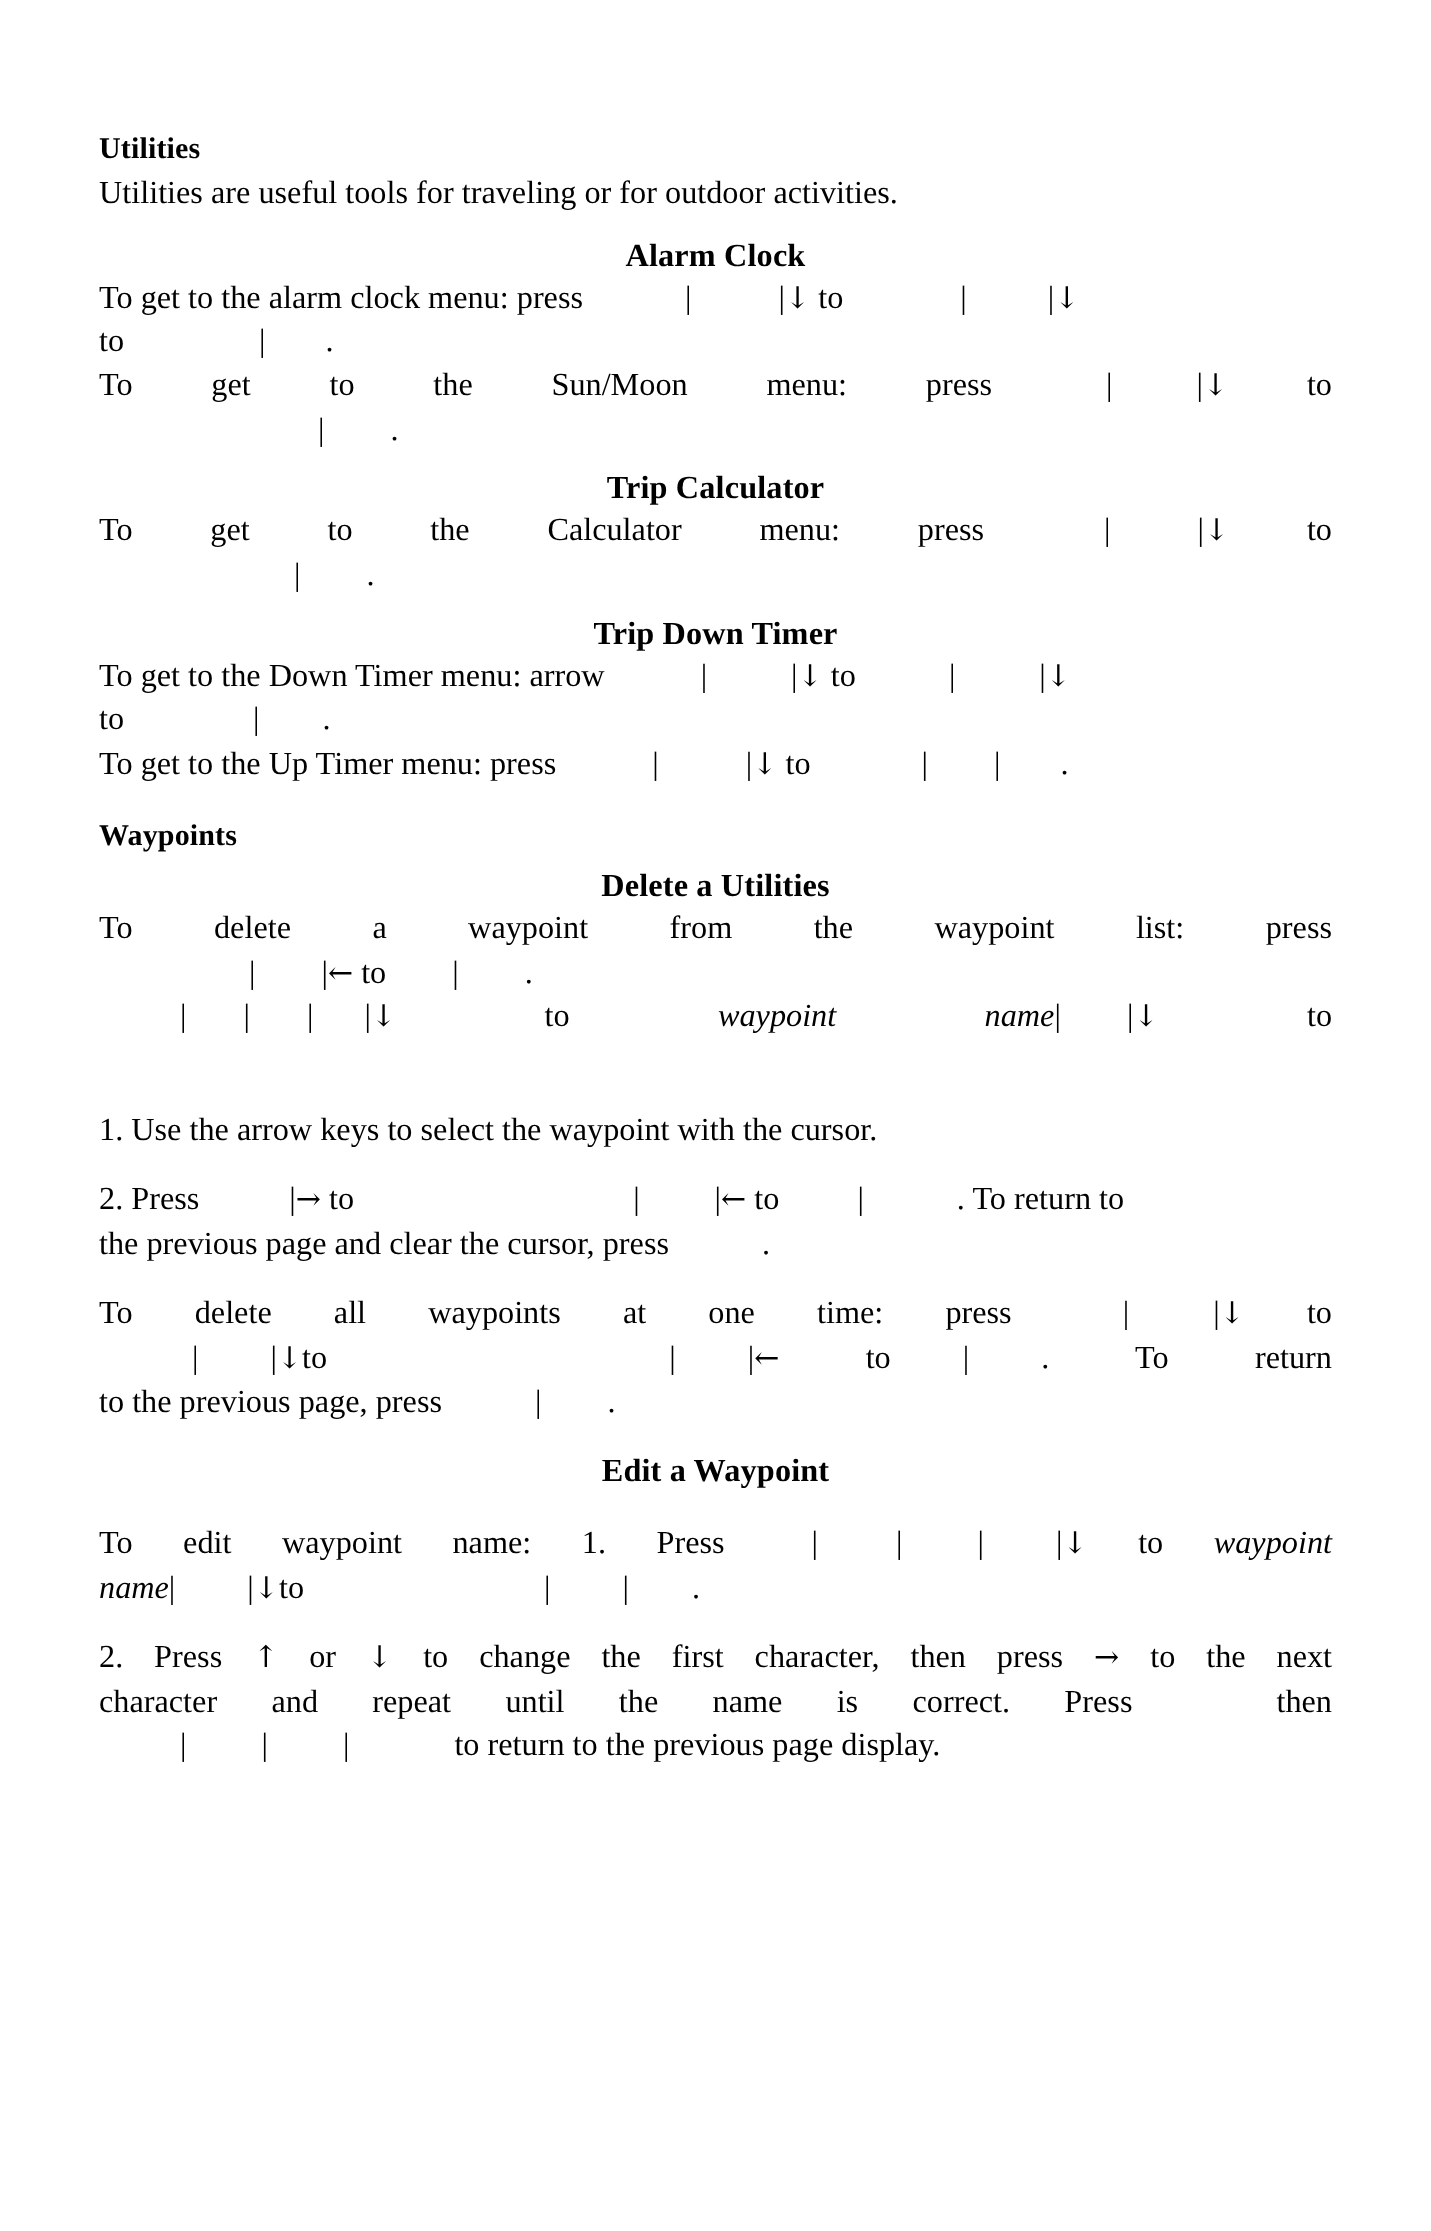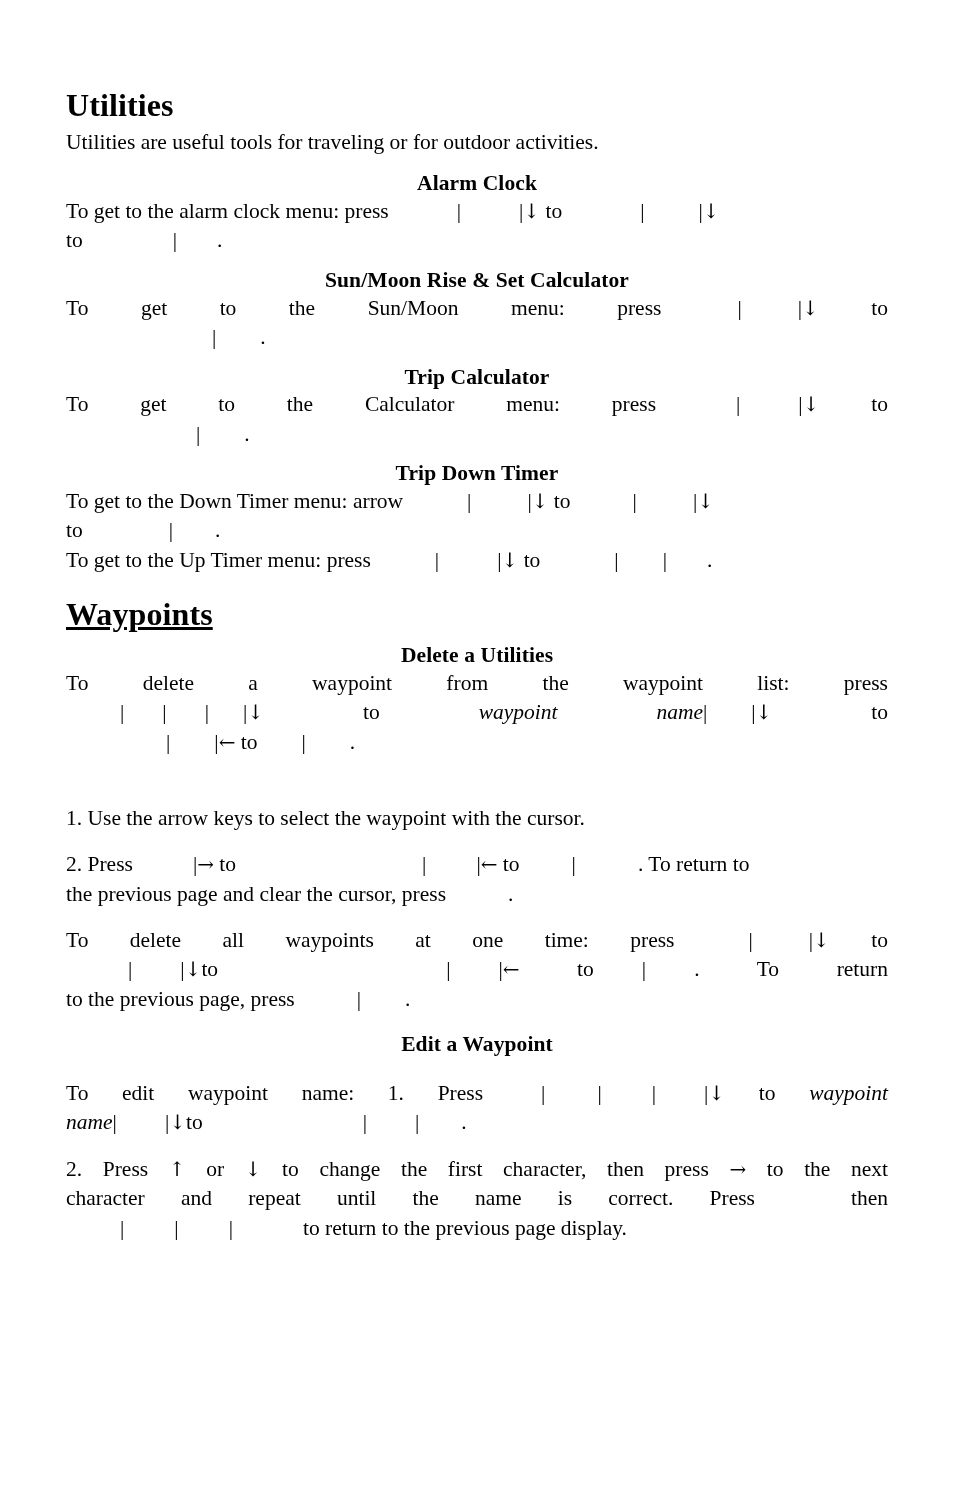--- a/index.html
+++ b/index.html
@@ -19,29 +19,28 @@
     width: 954px;
     height: 1487px;
     box-sizing: border-box;
     padding: 88px 66px 0 66px;
   }
   .content {
     width: 822px;
   }
 
   h1.sec-title {
-    font-size: 32px;
+    font-size: 20px;
     font-weight: bold;
     line-height: 1.12;
     margin: 0 0 4px 0;
     letter-spacing: 0.1px;
   }
   h1.sec-title.spaced-above {
     margin-top: 22px;
-    text-decoration: underline;
   }
 
   h2.sub-title {
     font-size: 21.5px;
     font-weight: bold;
     line-height: 1.15;
     margin: 12px 0 1px 0;
     letter-spacing: 0.1px;
     text-align: center;
   }
@@ -108,21 +107,20 @@
 
     <p class="body left">Utilities are useful tools for traveling or for outdoor activities.</p>
 
     <h2 class="sub-title first">Alarm Clock</h2>
     <p class="body left">
       <span>To get to the alarm clock menu: press</span><span class="key" style="width:68px">&nbsp;</span><span class="pipe">|</span><span class="key" style="width:58px">&nbsp;</span><span class="pipe">|</span><span class="arw">↓</span>
       <span>to</span><span class="key" style="width:78px">&nbsp;</span><span class="pipe">|</span><span class="key" style="width:54px">&nbsp;</span><span class="pipe">|</span><span class="arw">↓</span><br>
       <span>to</span><span class="key" style="width:90px">&nbsp;</span><span class="pipe">|</span><span class="key" style="width:40px">&nbsp;</span><span>.</span>
     </p>
 
-    <h2 class="sub-title">Sun/Moon Rise &amp; Set Calculator</h2>
     <p class="body">
       <span class="jline"><span>To get to the Sun/Moon menu: press</span><span class="key" style="width:76px">&nbsp;</span><span class="pipe">|</span><span class="key" style="width:56px">&nbsp;</span><span class="pipe">|</span><span class="arw">↓</span>
       <span>to</span></span>
       <span class="jline last"><span class="key" style="width:146px">&nbsp;</span><span class="pipe">|</span><span class="key" style="width:44px">&nbsp;</span><span>.</span></span>
     </p>
 
     <h2 class="sub-title">Trip Calculator</h2>
     <p class="body">
       <span class="jline"><span>To get to the Calculator menu: press</span><span class="key" style="width:80px">&nbsp;</span><span class="pipe">|</span><span class="key" style="width:58px">&nbsp;</span><span class="pipe">|</span><span class="arw">↓</span>
       <span>to</span></span>
@@ -139,26 +137,26 @@
     <p class="body left">
       <span>To get to the Up Timer menu: press</span><span class="key" style="width:64px">&nbsp;</span><span class="pipe">|</span><span class="key" style="width:58px">&nbsp;</span><span class="pipe">|</span><span class="arw">↓</span>
       <span>to</span><span class="key" style="width:74px">&nbsp;</span><span class="pipe">|</span><span class="key" style="width:44px">&nbsp;</span><span class="pipe">|</span><span class="key" style="width:40px">&nbsp;</span><span>.</span>
     </p>
 
     <h1 class="sec-title spaced-above">Waypoints</h1>
 
     <h2 class="sub-title tight">Delete a Utilities</h2>
     <p class="body">
       <span class="jline"><span>To  delete   a   waypoint   from   the   waypoint   list:  press</span></span>
+      <span class="jline last"><span class="key" style="width:100px">&nbsp;</span><span class="pipe">|</span><span class="key" style="width:44px">&nbsp;</span><span class="pipe">|</span><span class="arw">←</span>
+      <span>to</span><span class="key" style="width:44px">&nbsp;</span><span class="pipe">|</span><span class="key" style="width:44px">&nbsp;</span><span>.</span></span>
       <span class="jline"><span class="key" style="width:54px">&nbsp;</span><span class="pipe">|</span><span class="key" style="width:38px">&nbsp;</span><span class="pipe">|</span><span class="key" style="width:38px">&nbsp;</span><span class="pipe">|</span><span class="key" style="width:34px">&nbsp;</span><span class="pipe">|</span><span class="arw">↓</span>
       <span>to</span>
       <span class="it">waypoint  name</span><span class="pipe">|</span><span class="key" style="width:44px">&nbsp;</span><span class="pipe">|</span><span class="arw">↓</span>
       <span>to</span></span>
-      <span class="jline last"><span class="key" style="width:100px">&nbsp;</span><span class="pipe">|</span><span class="key" style="width:44px">&nbsp;</span><span class="pipe">|</span><span class="arw">←</span>
-      <span>to</span><span class="key" style="width:44px">&nbsp;</span><span class="pipe">|</span><span class="key" style="width:44px">&nbsp;</span><span>.</span></span>
     </p>
 
     <p class="body left gap-above">
       <br>
       <span>1. Use the arrow keys to select the waypoint with the cursor.</span>
     </p>
 
     <p class="body left gap-above">
       <span>2. Press</span><span class="key" style="width:60px">&nbsp;</span><span class="pipe">|</span><span class="arw">→</span>
       <span>to</span><span class="key" style="width:186px">&nbsp;</span><span class="pipe">|</span><span class="key" style="width:50px">&nbsp;</span><span class="pipe">|</span><span class="arw">←</span>

